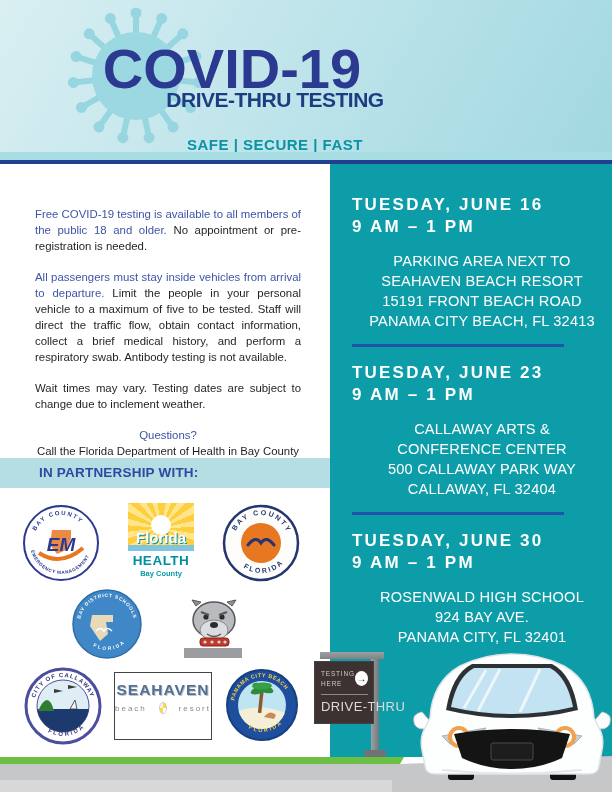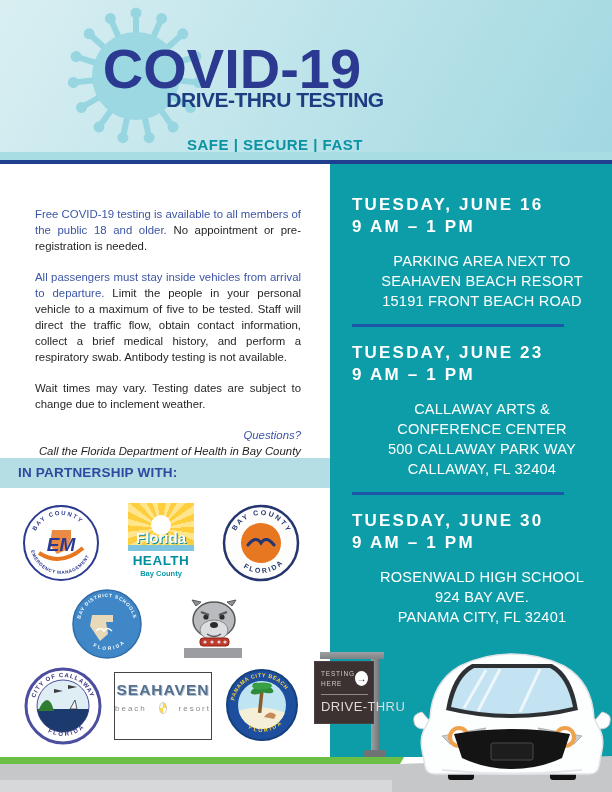--- a/index.html
+++ b/index.html
@@ -19,21 +19,21 @@
   .covid-tag{left:140px;top:136px;width:270px;text-align:center;
              font-size:15px;font-weight:bold;letter-spacing:0.5px;color:#0b93a4;}
 
   
   .intro{left:35px;top:206px;width:266px;font-size:11.4px;line-height:16px;
          color:#221f20;text-align:justify;}
   .intro p{margin:0 0 15px 0;}
   .blue{color:#3c55a6;}
   .partner-bar{left:0;top:458px;width:330px;height:30px;background:#b4dde4;
                color:#2b4aa0;font-weight:bold;font-size:13.5px;line-height:30px;
-               padding-left:18px;box-sizing:border-box;letter-spacing:0.2px;}
+               padding-left:39px;box-sizing:border-box;letter-spacing:0.2px;}
 
   
   .right-col{left:330px;top:164px;width:282px;height:593px;background:#0c9da8;
              color:#ffffff;box-sizing:border-box;padding:30px 0 0 22px;}
   .s-date{font-size:17px;font-weight:bold;letter-spacing:2.2px;line-height:22px;white-space:nowrap;}
   .s-loc{margin-top:13px;font-size:14.6px;line-height:20px;letter-spacing:0.2px;text-align:center;}
   .s-loc div{white-space:nowrap;}
   .s-div{width:212px;height:3px;background:#1d55a8;margin:13px 0 15px 0;}
 
   
@@ -153,21 +153,21 @@
     <div class="abs covid-sub">DRIVE-THRU TESTING</div>
     <div class="abs covid-tag">SAFE | SECURE | FAST</div>
   </div>
   <div class="abs header-strip"></div>
   <div class="abs navy-bar"></div>
 
   <div class="abs intro">
     <p><span class="blue">Free COVID-19 testing is available to all members of the public 18 and older.</span><span> No appointment or pre-registration is needed.</span></p>
     <p><span class="blue">All passengers must stay inside vehicles from  arrival to departure.</span><span> Limit the people in your personal vehicle to a maximum of five to be tested.   Staff will direct the traffic flow, obtain contact information, collect a brief medical history, and perform a respiratory swab. Antibody testing is not available.</span></p>
     <p>Wait times may vary. Testing dates are subject to change due to inclement weather.</p>
-    <p style="text-align:right;font-style:italic;"><span class="blue">Questions?</span><br>
+    <p style="text-align:center;"><span class="blue">Questions?</span><br>
       <span>Call the Florida Department of Health in Bay County at (850) 872-4455or visit bay.floridahealth.gov.</span></p>
   </div>
 
   <div class="abs partner-bar">
     <span>IN PARTNERSHIP WITH:</span>
   </div>
 
   <svg class="logo" style="left:22px;top:504px" width="78" height="78" viewBox="0 0 78 78">
     <defs>
       <path id="em-top" d="M 11,39 A 28,28 0 0 1 67,39"></path>
@@ -284,20 +284,21 @@
   </svg>
 
   <div class="abs right-col">
     <section>
       <div class="s-date">TUESDAY, JUNE 16</div>
       <div class="s-date">9 AM – 1 PM</div>
       <div class="s-loc">
         <div>PARKING AREA NEXT TO</div>
         <div>SEAHAVEN BEACH RESORT</div>
         <div>15191 FRONT BEACH ROAD</div>
+        <div>PANAMA CITY BEACH, FL 32413</div>
       </div>
       <div class="s-div"></div>
     </section>
     <section>
       <div class="s-date">TUESDAY, JUNE 23</div>
       <div class="s-date">9 AM – 1 PM</div>
       <div class="s-loc">
         <div>CALLAWAY ARTS &amp;</div>
         <div>CONFERENCE CENTER</div>
         <div>500 CALLAWAY PARK WAY</div>

